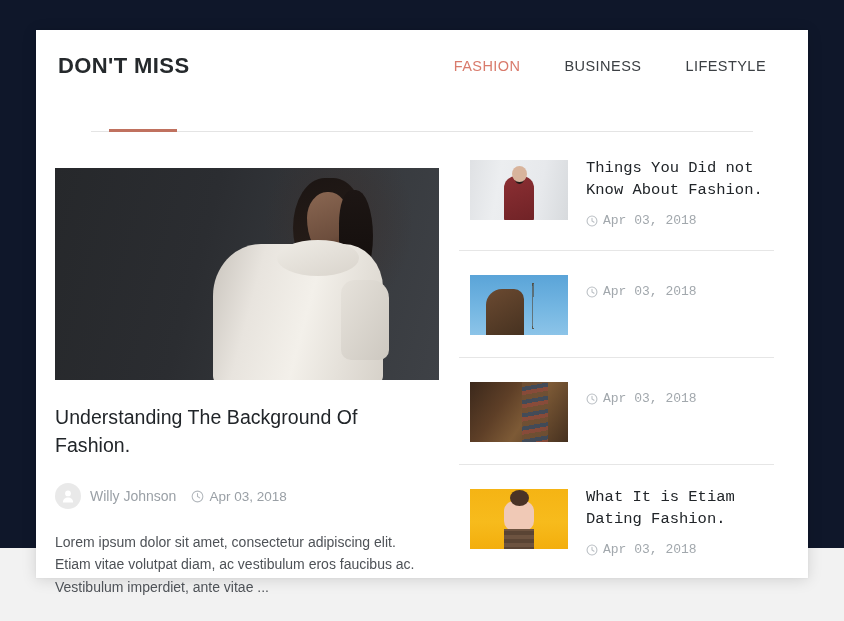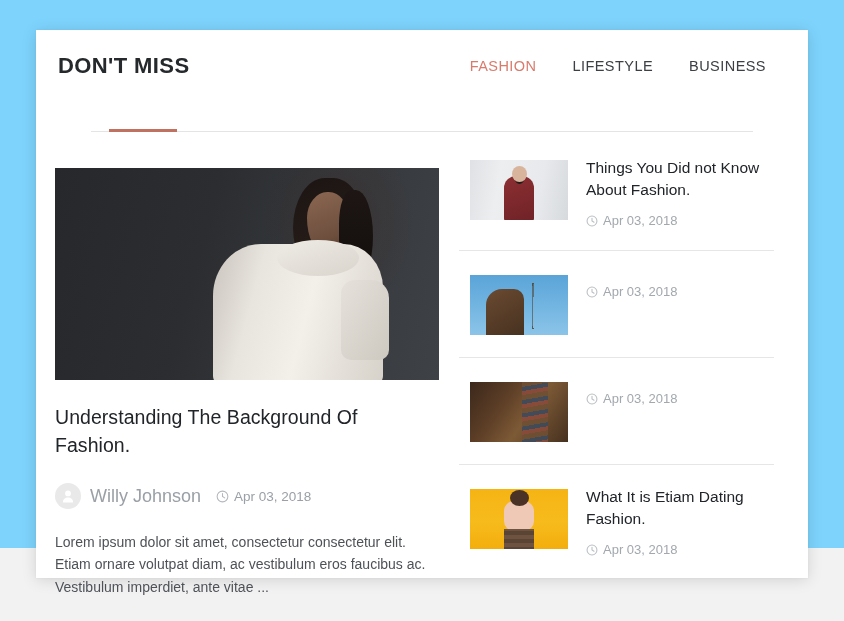--- a/index.html
+++ b/index.html
@@ -12,21 +12,21 @@
     background: #f2f2f2;
     font-family: "Liberation Sans", sans-serif;
     -webkit-font-smoothing: antialiased;
     overflow: hidden;
   }
 
   .page {
     position: relative;
     width: 844px;
     height: 548px;
-    background: #7dd3fc;
+    background: #0f172a;
   }
 
   
   .card {
     position: absolute;
     left: 36px;
     top: 30px;
     width: 772px;
     height: 548px;
     background: #ffffff;
@@ -47,21 +47,21 @@
     font-weight: 700;
     letter-spacing: 0.4px;
     color: #25292c;
     line-height: 1;
     white-space: nowrap;
   }
 
   .nav {
     display: flex;
     align-items: center;
-    gap: 0px;
+    gap: 8px;
     margin-right: 2px;
   }
   .nav-item {
     font-size: 14.5px;
     letter-spacing: 0.45px;
     color: #3c4044;
     padding: 6px 18px;
     white-space: nowrap;
     cursor: pointer;
   }
@@ -212,21 +212,21 @@
     height: 26px;
     border-radius: 50%;
     background: #e9e9e9;
     display: flex;
     align-items: center;
     justify-content: center;
     flex: none;
   }
   .avatar svg { display: block; }
   .meta-author {
-    font-size: 18px;
+    font-size: 14px;
     color: #9aa0a6;
     margin-left: 9px;
     white-space: nowrap;
   }
   .meta-date {
     display: flex;
     align-items: center;
     gap: 5px;
     font-size: 13.5px;
     color: #9aa0a6;
@@ -241,20 +241,21 @@
     line-height: 1.58;
     color: #4e5257;
     width: 378px;
   }
 
   
   .side-item {
     display: flex;
     align-items: flex-start;
     padding: 0 0 0 11px;
+    font-family: Liberation Mono, monospace;
   }
   .side-item + .side-divider { }
   .side-divider {
     height: 1px;
     background: #e6e6e6;
     margin: 22px 0 21px 0;
   }
   .thumb {
     width: 98px;
     height: 60px;
@@ -381,24 +382,24 @@
   <div class="card">
 
     <div class="header">
       <div class="brand-title">DON'T MISS</div>
 
       <div class="nav">
         <div class="nav-item active">
           <span>FASHION</span>
         </div>
         <div class="nav-item">
+          <span>BUSINESS</span>
+        </div>
+        <div class="nav-item">
           <span>LIFESTYLE</span>
-        </div>
-        <div class="nav-item">
-          <span>BUSINESS</span>
         </div>
       </div>
     </div>
 
     <div class="header-rule"></div>
     <div class="header-rule-accent"></div>
 
     <div class="content">
 
       <div class="col-main">
@@ -424,21 +425,21 @@
           <span class="meta-author">Willy Johnson</span>
           <span class="meta-date">
             <svg class="clock-icon" width="13" height="13" viewBox="0 0 16 16">
               <circle cx="8" cy="8" r="6.6" fill="none" stroke="#b3b8bd" stroke-width="1.3"></circle>
               <path d="M8 4.3V8l2.7 1.7" fill="none" stroke="#b3b8bd" stroke-width="1.3" stroke-linecap="round"></path>
             </svg>
             <span>Apr 03, 2018</span>
           </span>
         </div>
 
-        <p class="excerpt">Lorem ipsum dolor sit amet, consectetur consectetur elit. Etiam ornare volutpat diam, ac vestibulum eros faucibus ac. Vestibulum imperdiet, ante vitae ...</p>
+        <p class="excerpt">Lorem ipsum dolor sit amet, consectetur adipiscing elit. Etiam vitae volutpat diam, ac vestibulum eros faucibus ac. Vestibulum imperdiet, ante vitae ...</p>
       </div>
 
       <div class="col-side">
 
         <div class="side-item">
           <div class="thumb thumb-1">
             
           </div>
           <div class="side-text">
             <div class="side-title">Things You Did not Know About Fashion.</div>

